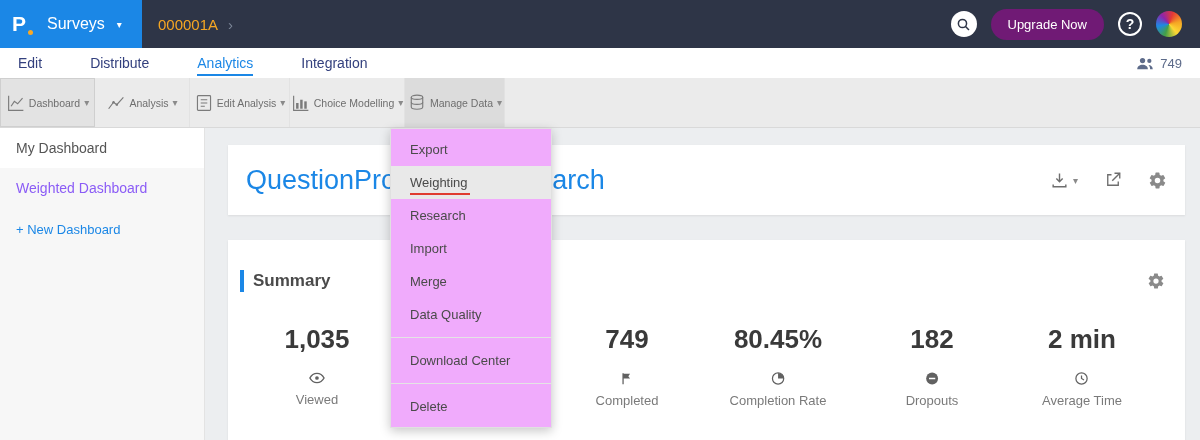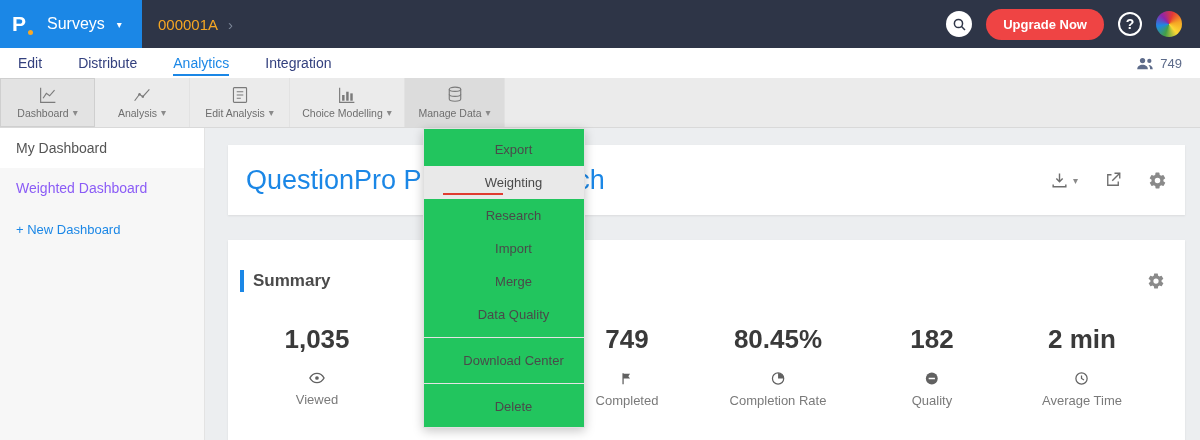--- a/index.html
+++ b/index.html
@@ -13,33 +13,33 @@
   .brand .product { color:#fff; font-size:16px; }
   .caret::after { content:"▾"; font-size:10px; margin-left:4px; position:relative; top:-1px; }
   .brand .caret { color:#fff; }
   .crumbs { display:flex; align-items:center; gap:10px; margin-left:16px; }
   .crumb-id { color:#f5a623; font-size:15px;text-align:center; }
   .crumb-sep { color:#7c8698; font-size:15px; }
   .crumb-title { color:#fff; font-size:16px; }
   .top-right { margin-left:auto; display:flex; align-items:center; gap:14px; padding-right:18px; }
   .circle-btn { width:26px; height:26px; border-radius:50%; display:flex; align-items:center; justify-content:center; cursor:pointer; }
   .search-btn { background:#fff; }
-  .upgrade { background:#ef4444; color:#fff; font-size:13px; font-weight:bold; border:none; border-radius:16px; padding:8px 17px; cursor:pointer; }
+  .upgrade { background:#701a75; color:#fff; font-size:13px; font-weight:normal; border:none; border-radius:16px; padding:8px 17px; cursor:pointer; }
   .help-btn { border:2px solid #fff; color:#fff; font-size:14px; font-weight:bold; width:24px; height:24px; }
   .palette { background:conic-gradient(from 20deg,#e53935,#f5a623,#fdd835,#43a047,#1e88e5,#8e24aa,#e53935); }
 
   
-  .navrow { position:absolute; top:48px; left:0; right:0; height:30px; background:#fff; display:flex; align-items:center; padding:8px 18px; gap:36px; z-index:4; }
+  .navrow { position:absolute; top:48px; left:0; right:0; height:30px; background:#fff; display:flex; align-items:center; padding:8px 18px; gap:48px; z-index:4; }
   .navtab { font-size:14px; color:#33407e; cursor:pointer; padding:4px 0 3px; border-bottom:2px solid transparent; }
   .navtab.active { color:#1b87e6; border-bottom-color:#1b87e6; }
   .respondents { margin-left:auto; display:flex; align-items:center; gap:6px; color:#5d6b8a; font-size:13px; }
 
   
   .toolbar { position:absolute; top:78px; left:0; right:0; height:50px; background:#ebebeb; border-bottom:1px solid #d9d9d9; display:flex; z-index:4; }
-  .tool { display:flex; flex-direction:column; align-items:center; justify-content:center; gap:3px; font-size:10.5px; color:#6e6e6e; cursor:pointer; border-right:1px solid #e2e2e2; }
+  .tool { display:flex; flex-direction:row; align-items:center; justify-content:center; gap:3px; font-size:10.5px; color:#6e6e6e; cursor:pointer; border-right:1px solid #e2e2e2; }
   .tool.w1{width:95px;} .tool.w2{width:95px;} .tool.w3{width:100px;} .tool.w4{width:115px;} .tool.w5{width:100px;}
   .tool.pressed { background:#e3e3e3; border:1px solid #cfcfcf; }
   .tool.active { background:#dcdcdc; }
   .tool .caret { color:#8a8a8a; }
 
   
   .sidebar { position:absolute; top:128px; left:0; width:205px; bottom:0; background:#f7f7f7; border-right:1px solid #e3e3e3; z-index:3; }
   .side-item { height:40px; display:flex; align-items:center; padding:0 16px; font-size:14px; color:#8b5cf6; cursor:pointer; }
   .side-item.active { background:#fff; color:#555; }
   .new-dash { display:block; padding:14px 16px; font-size:13px; color:#1b87e6; cursor:pointer; }
@@ -58,21 +58,21 @@
   .accent-bar { width:4px; height:22px; background:#1b87e6; }
   .summary-title { margin-left:9px; font-size:17px; font-weight:bold; color:#4a4a4a; }
   .summary-gear { margin-left:auto; cursor:pointer; }
 
   .stat { position:absolute; top:84px; transform:translateX(-50%); text-align:center; }
   .stat-value { font-size:26px; font-weight:bold; color:#3a3a3a; white-space:nowrap; }
   .stat-labelrow { margin-top:16px; display:flex; align-items:center; justify-content:center; gap:7px; color:#7a7a7a; font-size:13px; white-space:nowrap;flex-direction:column; }
   .s1{left:89px;} .s2{left:399px;} .s3{left:550px;} .s4{left:704px;} .s5{left:854px;}
 
   
-  .menu { position:absolute; left:423px; top:128px; width:162px; background:#22c55e; border:1px solid #e0e0e0; box-shadow:0 3px 10px rgba(0,0,0,.22); padding:4px 0; z-index:10;text-align:center; }
+  .menu { position:absolute; left:390px; top:128px; width:162px; background:#f0abfc; border:1px solid #e0e0e0; box-shadow:0 3px 10px rgba(0,0,0,.22); padding:4px 0; z-index:10; }
   .menu-item { height:33px; line-height:33px; padding-left:19px; font-size:13px; color:#4a4a4a; cursor:pointer; position:relative; }
   .menu-item.highlight { background:#e9e9e9; }
   .red-underline { position:absolute; left:19px; bottom:4px; width:60px; height:2px; background:#e03c31; }
   .menu-divider { height:1px; background:#e4e4e4; margin:6px 0; }
 
   svg { display:block; }
 </style>
 </head>
 <body>
 
@@ -237,21 +237,21 @@
       </div>
     </div>
 
     <div class="stat s4">
       <div class="stat-value">182</div>
       <div class="stat-labelrow">
         <svg width="15" height="15" viewBox="0 0 24 24">
             <circle cx="12" cy="12" r="9.5" fill="#616161"></circle>
             <rect x="7" y="10.8" width="10" height="2.4" fill="#fff"></rect>
           </svg>
-        <span>Quality</span>
+        <span>Dropouts</span>
       </div>
     </div>
 
     <div class="stat s5">
       <div class="stat-value">2 min</div>
       <div class="stat-labelrow">
         <svg width="15" height="15" viewBox="0 0 24 24">
             <circle cx="12" cy="12" r="9" fill="none" stroke="#616161" stroke-width="2"></circle>
             <path d="M12 7v5l4 2.3" fill="none" stroke="#616161" stroke-width="2"></path>
           </svg>

